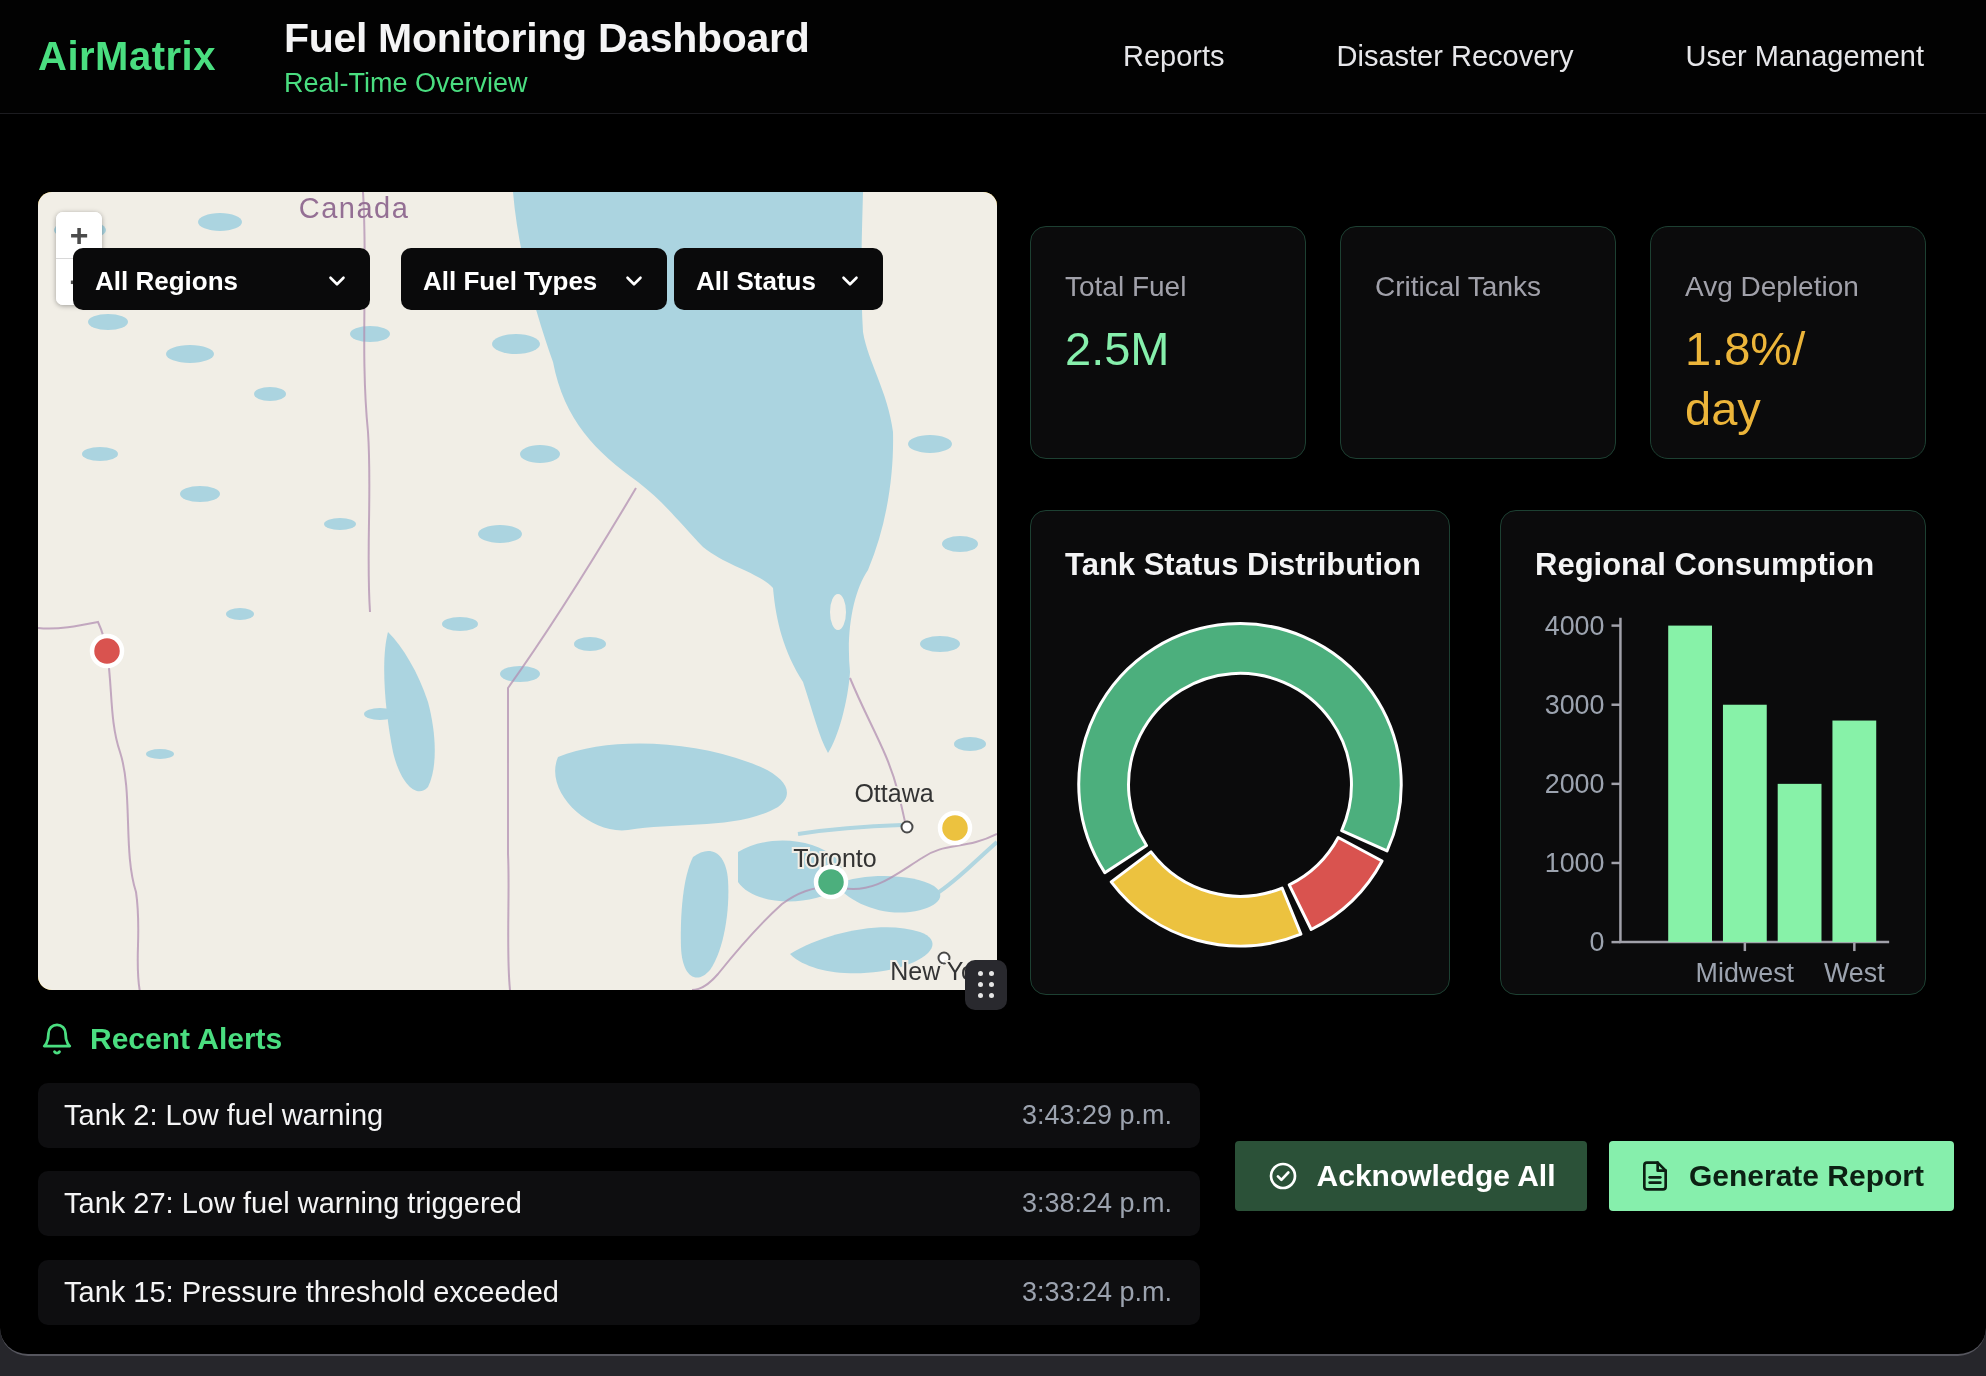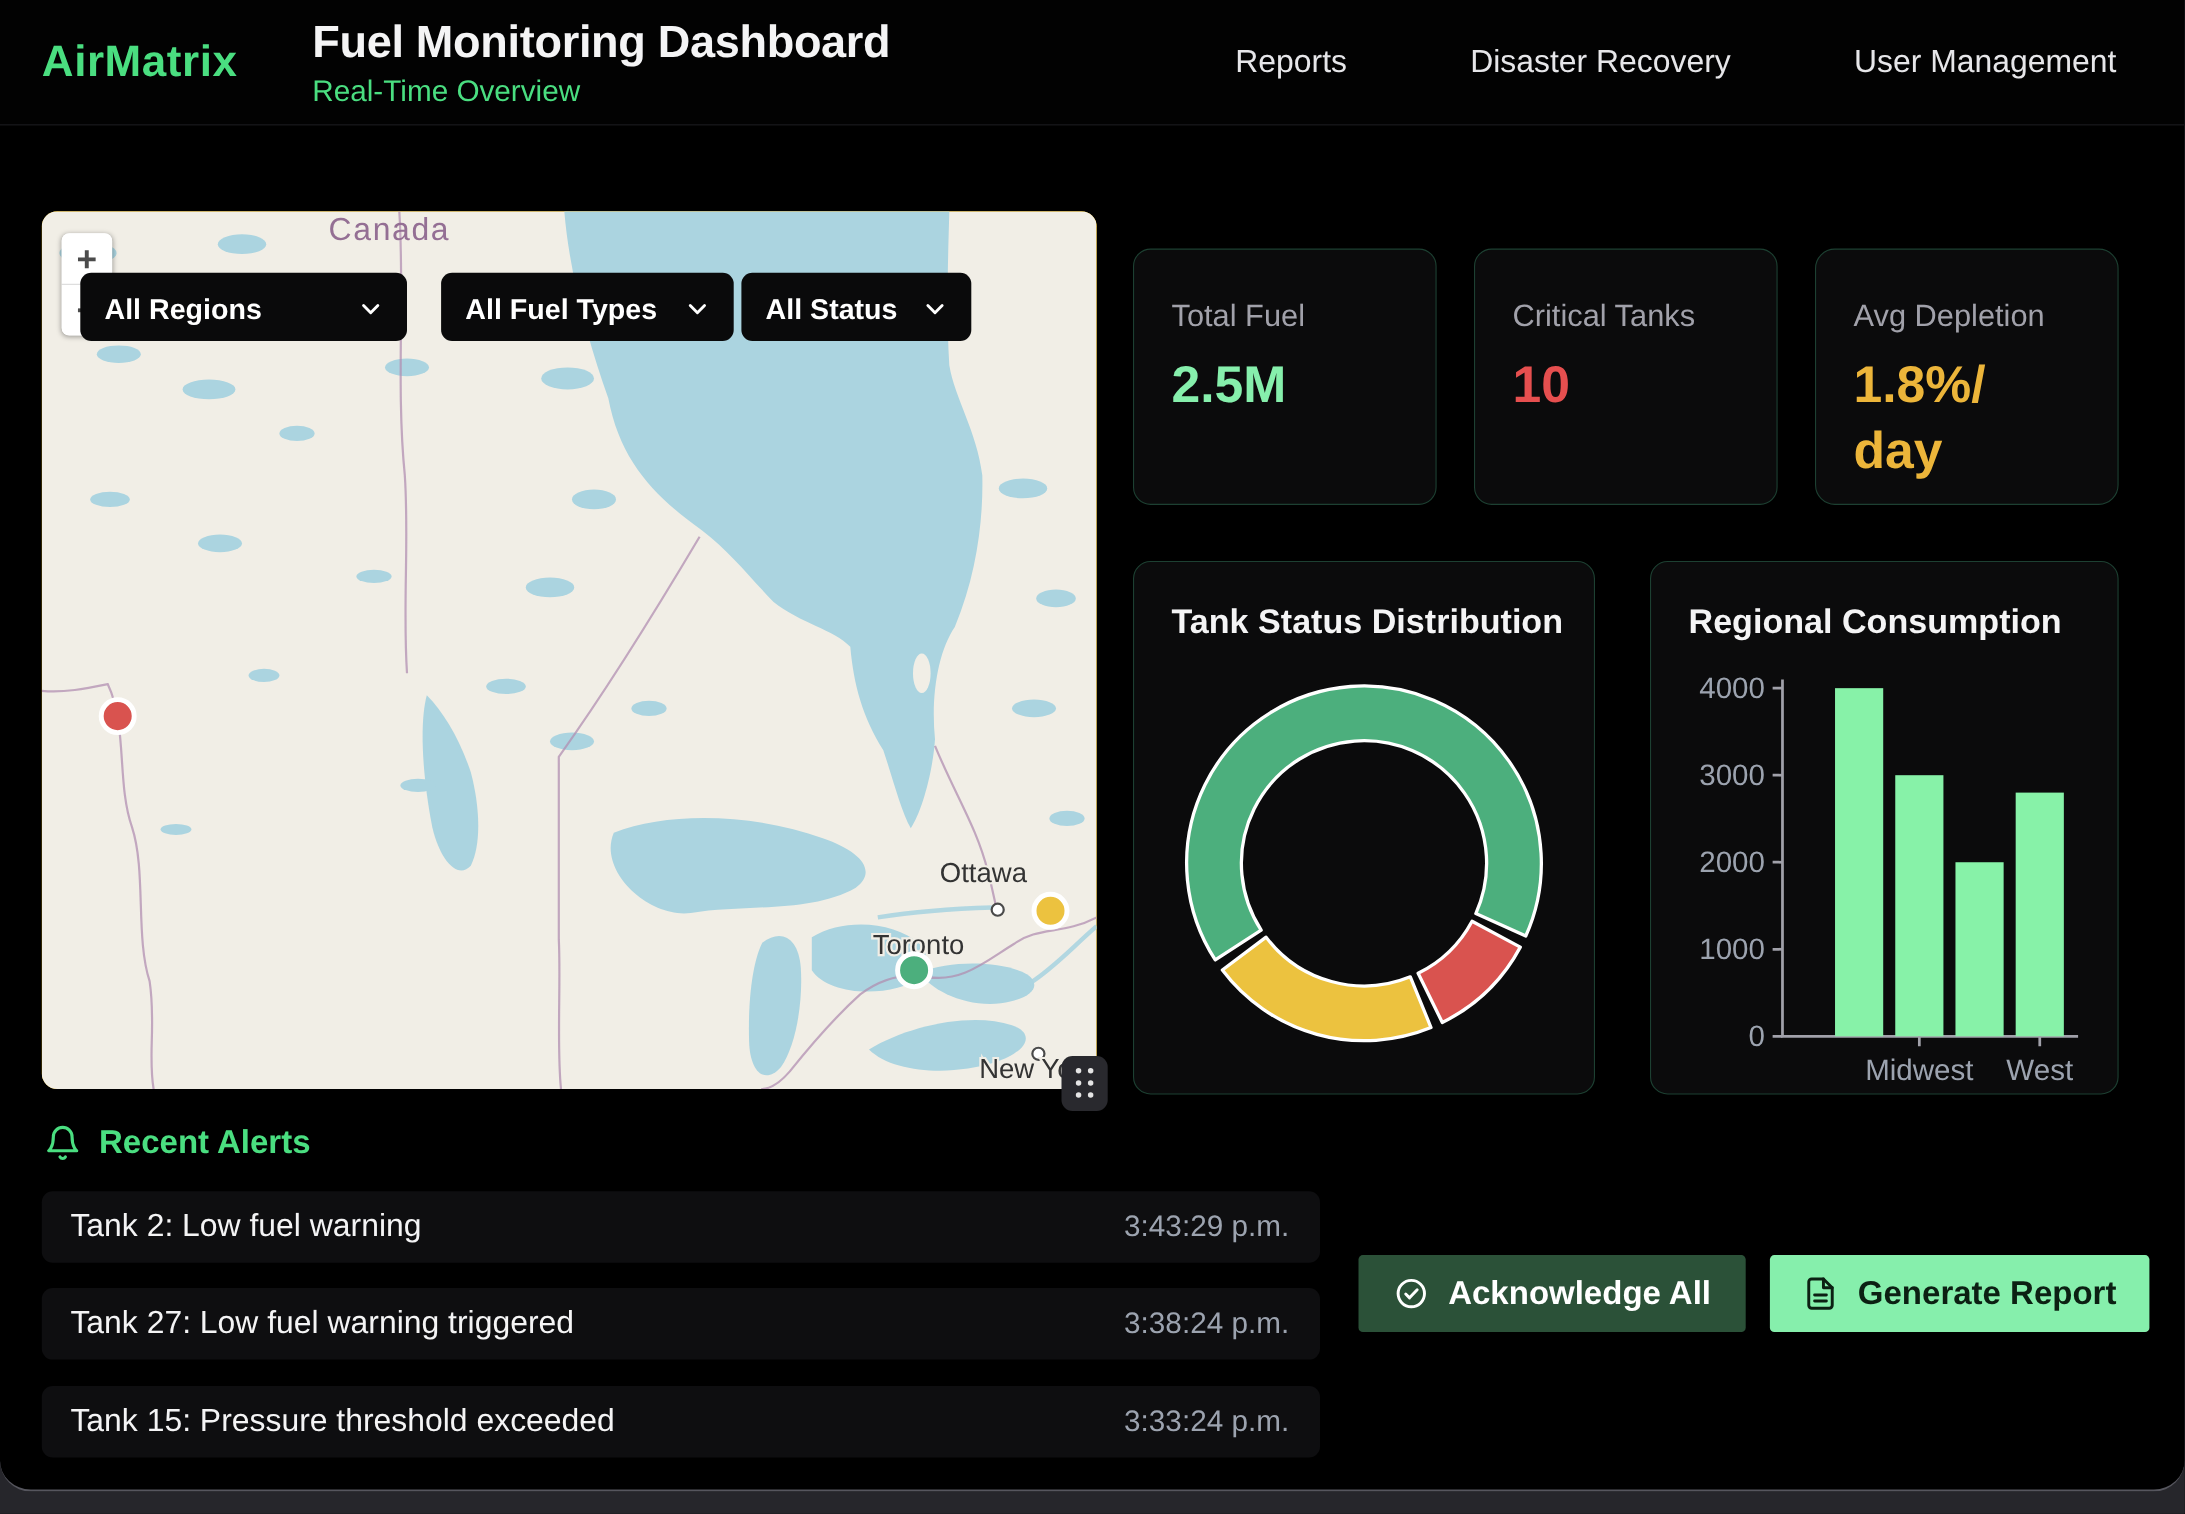--- a/index.html
+++ b/index.html
@@ -36,21 +36,21 @@
   .map-handle { position:absolute; right:-10px; bottom:-20px; width:42px; height:50px;
                 background:#29292e; border-radius:10px; display:grid;
                 grid-template-columns:repeat(2,6px); grid-template-rows:repeat(3,6px);
                 gap:5px; place-content:center; cursor:grab; z-index:3; }
   .map-handle i { width:5px; height:5px; border-radius:50%; background:#e5e5e5; }
 
   
   .stat-card { position:absolute; top:226px; width:276px; height:233px; background:#0b0b0c;
                border:1px solid #1d4032; border-radius:16px; padding:44px 34px 0 34px; }
   .stat-label { font-size:28px; color:#a1a1aa; }
-  .stat-value { margin-top:16px; font-size:47px; font-weight:bold; line-height:1.28; }
+  .stat-value { margin-top:16px; font-size:47px; font-weight:normal; line-height:1.28; }
 
   
   .chart-card { position:absolute; top:510px; height:485px; background:#0b0b0c;
                 border:1px solid #1d4032; border-radius:16px; }
   .chart-title { position:absolute; left:34px; top:36px; font-size:31px; font-weight:bold; color:#f4f4f5; }
   .chart-body { position:absolute; inset:0; }
   .chart-body svg { display:block; width:100%; height:100%; }
 
   
   .alerts-header { position:absolute; left:40px; top:1022px; display:flex; align-items:center; gap:16px; }
@@ -200,24 +200,20 @@
   </div>
 
   <div class="stat-card" style="left:1030px;">
     <div class="stat-label">Total Fuel</div>
     <div class="stat-value" style="color: rgb(134, 239, 172);">
       <div>2.5M</div>
     </div>
   </div>
   <div class="stat-card" style="left:1340px;">
     <div class="stat-label">Critical Tanks</div>
-    <div class="stat-value" style="color: rgb(230, 79, 79);">
-      <div>10</div>
-        <div></div>
-    </div>
   </div>
   <div class="stat-card" style="left:1650px;border-radius:18px;">
     <div class="stat-label">Avg Depletion</div>
     <div class="stat-value" style="color: rgb(236, 181, 58);">
       <div>1.8%/</div>
         <div>day</div>
     </div>
   </div>
 
   <div class="chart-card" style="left:1030px; width:420px;">

